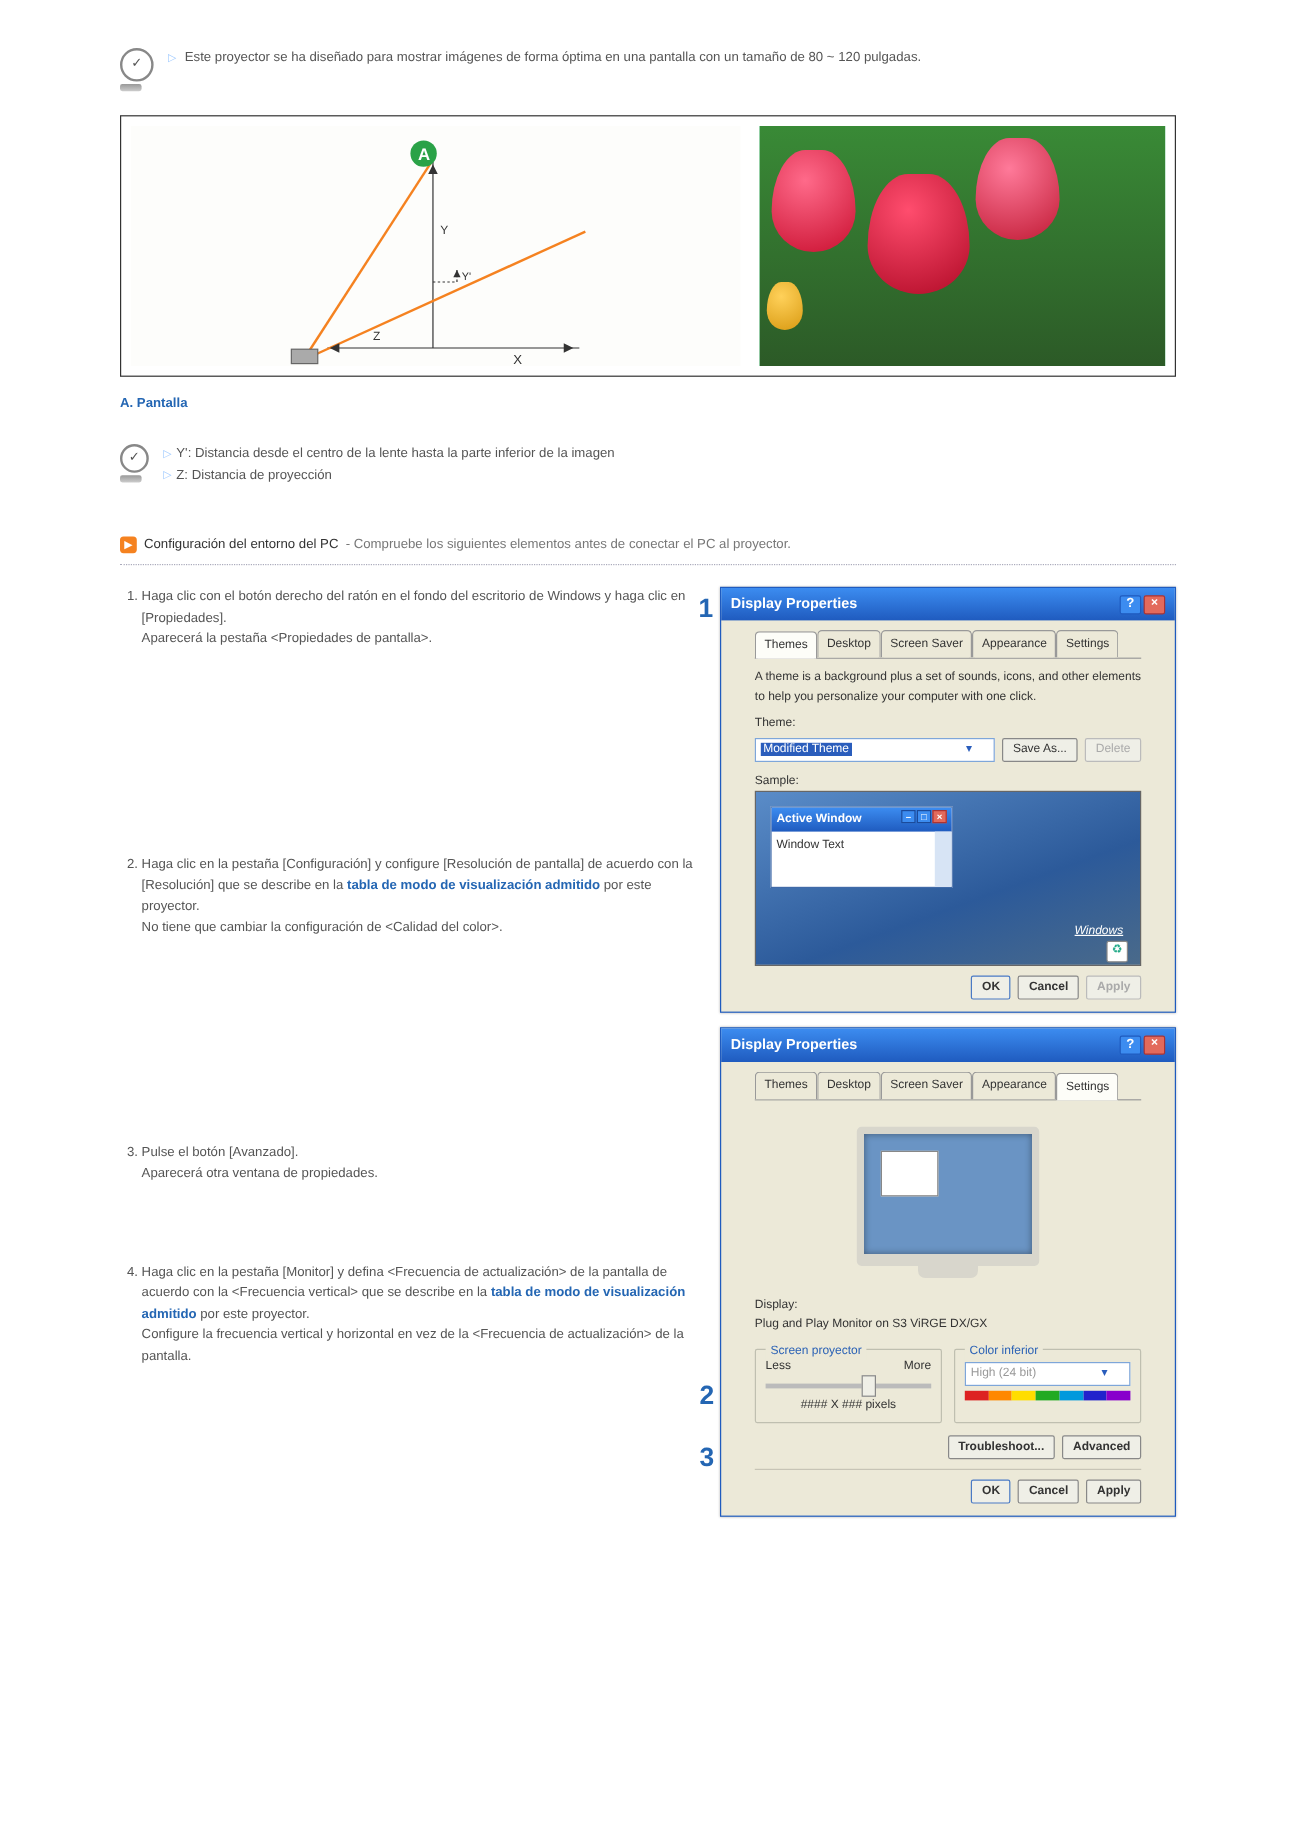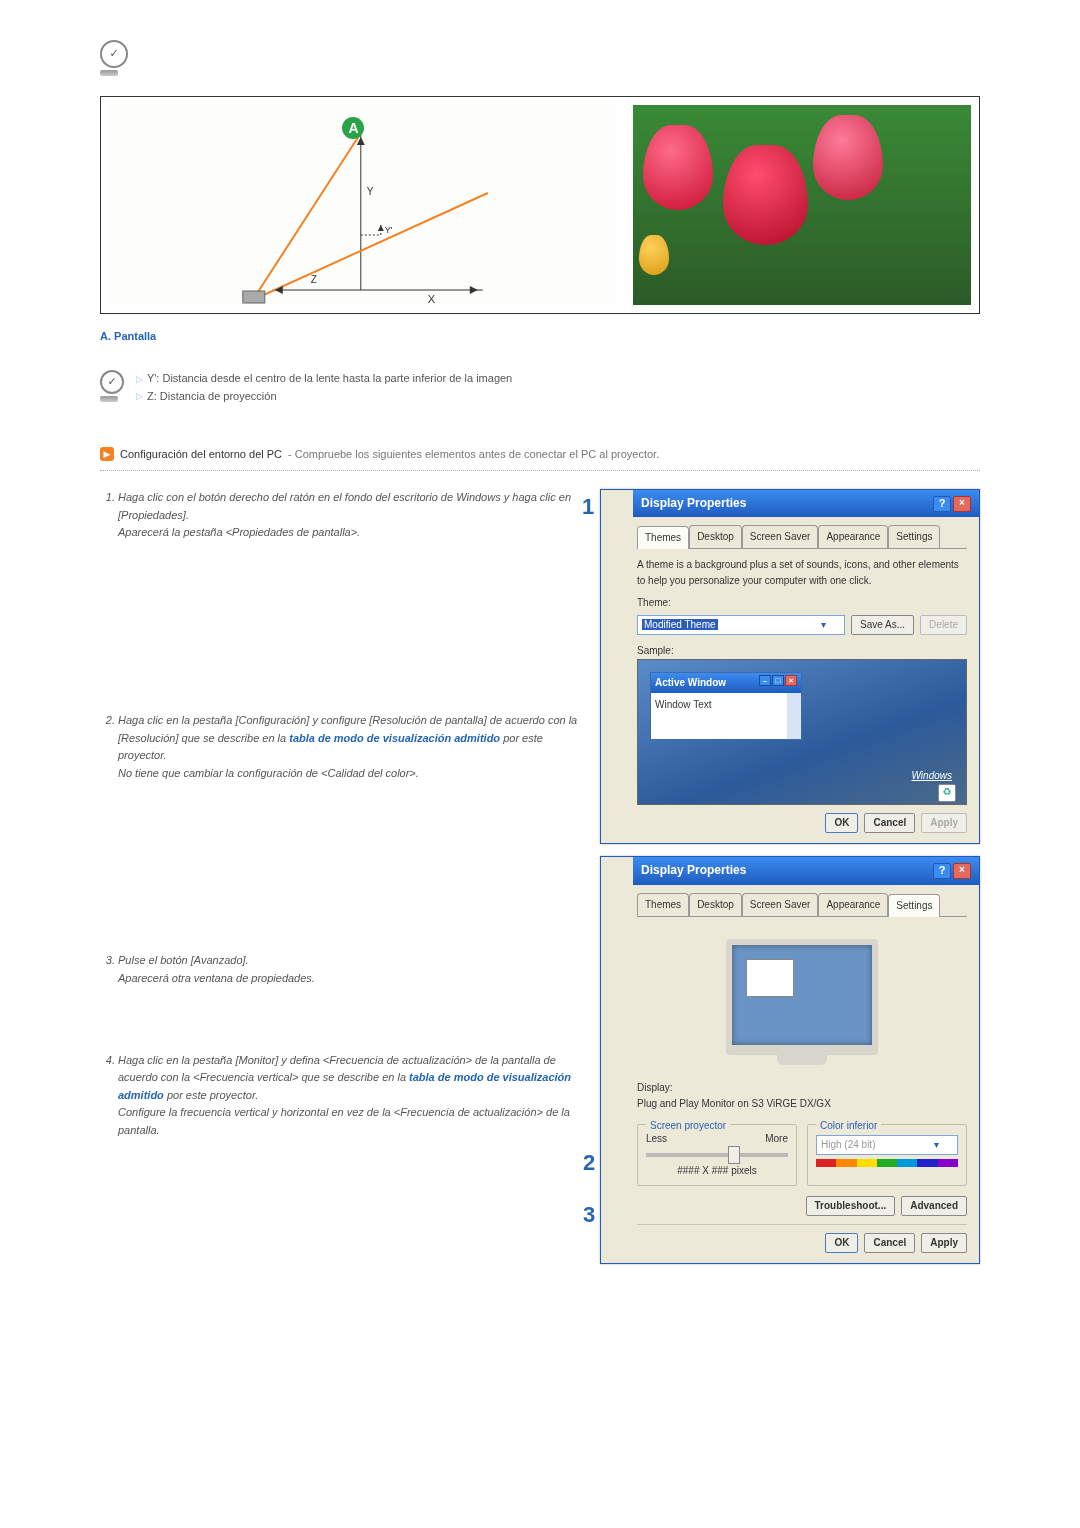--- a/index.html
+++ b/index.html
@@ -120,21 +120,20 @@
   height: 1px;
   border-bottom: 1px dotted #aab;
   margin: 6px 0 18px;
 }
 .steps-layout {
   display: flex;
   gap: 14px;
 }
 .steps-col {
   flex: 1.15;
-  font-style: italic;
 }
 .steps-col ol {
   padding-left: 18px;
   margin: 0;
 }
 .steps-col li {
   margin-bottom: 170px;
 }
 .steps-col li:last-child {
   margin-bottom: 0;
@@ -164,21 +163,20 @@
 }
 .xp-title {
   background: linear-gradient(180deg, #3c8cf0, #1f5bbf);
   color: #fff;
   font-weight: bold;
   padding: 4px 8px;
   font-size: 12px;
   display: flex;
   justify-content: space-between;
   align-items: center;
-  margin-left: 32px;
 }
 .xp-title .close {
   display: flex;
   gap: 2px;
 }
 .xp-close-btn {
   width: 16px;
   height: 14px;
   background: #e36a5c;
   border: 1px solid #a33;
@@ -193,24 +191,23 @@
   height: 14px;
   background: #3c8cf0;
   border: 1px solid #1f5bbf;
   border-radius: 2px;
   color: #fff;
   font-size: 11px;
   text-align: center;
   line-height: 12px;
 }
 .xp-body {
-  padding: 8px 12px 10px;
+  padding: 8px 28px 10px;
   font-size: 10px;
   color: #333;
-  margin-left: 24px;
 }
 .xp-tabs {
   display: flex;
   gap: 0;
   border-bottom: 1px solid #999;
   margin-bottom: 8px;
 }
 .xp-tab {
   padding: 3px 7px;
   background: #ece9d8;
@@ -388,20 +385,24 @@
 li.step2 { margin-bottom: 170px; margin-top: 35px; }
 li.step3 { margin-bottom: 64px; }
 </style>
 </head>
 <body>
 
 <div class="top-note">
   <div class="check-icon">
     <div class="check-circle">✓</div>
     <div class="projector-base"></div>
+  </div>
+  <div>
+    <span class="tri-arrow">▷</span>
+    <span>Este proyector se ha diseñado para mostrar imágenes de forma óptima en una pantalla con un tamaño de 80 ~ 120 pulgadas.</span>
   </div>
 </div>
 
 <div class="diagram-row">
   <div class="diagram-left">
     <div class="badge-A">A</div>
     <svg class="diagram-svg" viewBox="0 0 300 200">
       <line x1="148" y1="30" x2="148" y2="185" stroke="#333" stroke-width="1"></line>
       <line x1="60" y1="185" x2="270" y2="185" stroke="#333" stroke-width="1"></line>
       <line x1="40" y1="195" x2="148" y2="28" stroke="#f58220" stroke-width="2"></line>

